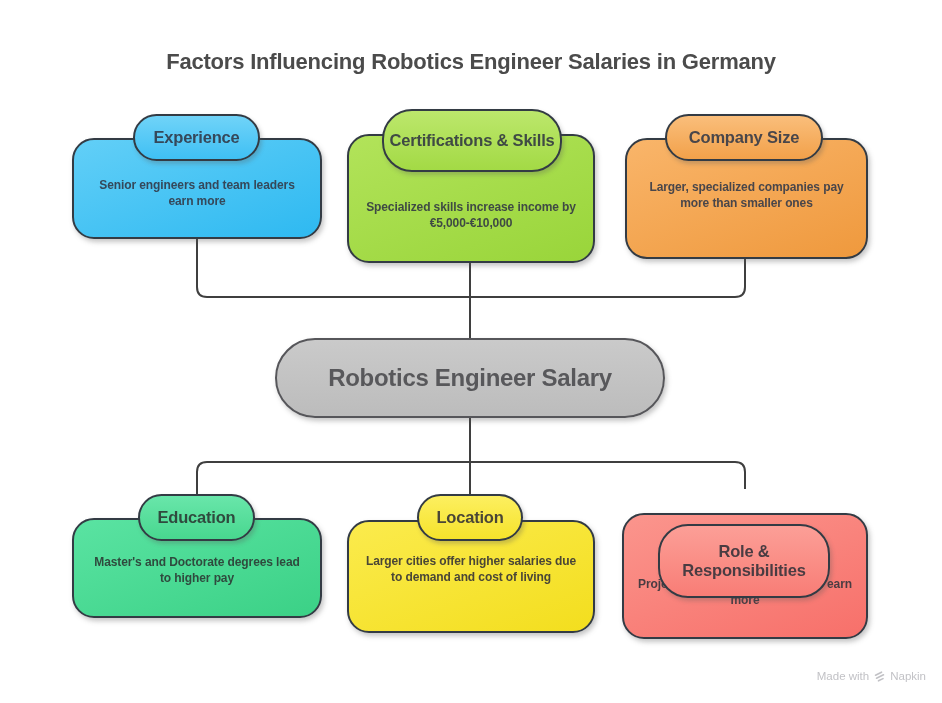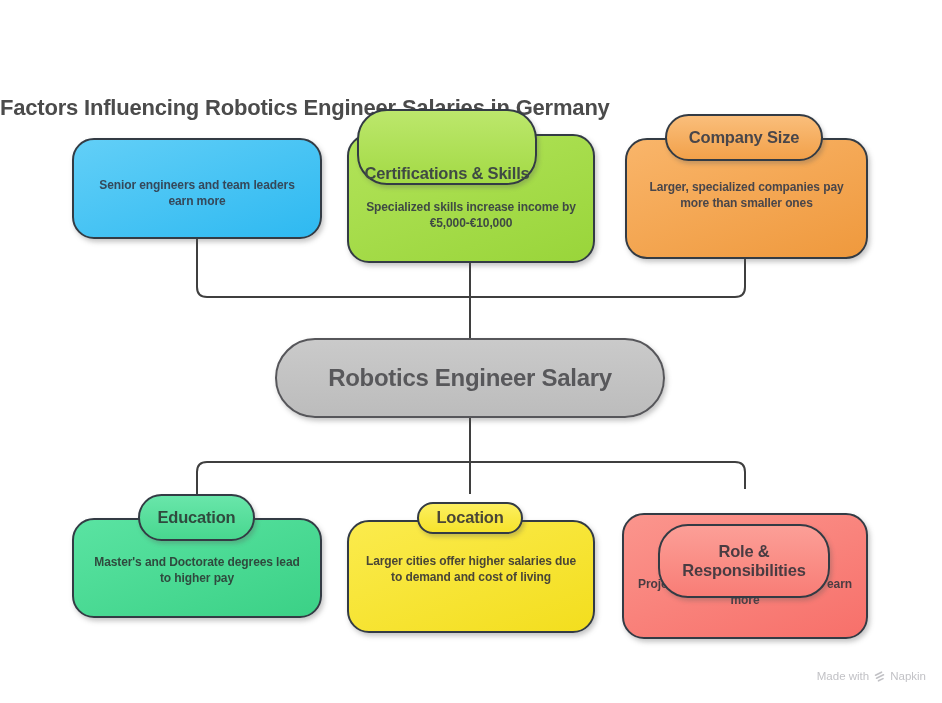--- a/index.html
+++ b/index.html
@@ -2,22 +2,22 @@
 <html><head>
 <meta charset="utf-8">
 <style>
   * { margin:0; padding:0; box-sizing:border-box; }
   html,body { width:942px; height:703px; background:#ffffff; overflow:hidden;
               font-family:"Liberation Sans", sans-serif; }
   #canvas { position:relative; width:942px; height:703px; background:#ffffff; }
 
   .diagram-title {
     position:absolute; left:0; top:49px; width:100%;
-    text-align:left; font-size:22px; font-weight:bold;
-    color:#4b4b4b; letter-spacing:-0.2px;margin-top:46px;
+    text-align:center; font-size:22px; font-weight:bold;
+    color:#4b4b4b; letter-spacing:-0.2px;
   }
 
   svg.connectors { position:absolute; left:0; top:0; }
 
   .factor {
     position:absolute; border:2.5px solid #333b44; border-radius:22px;
     box-shadow:2px 3px 5px rgba(90,90,90,0.35);
     display:flex; align-items:flex-start; justify-content:center;
   }
   .factor .body {
@@ -43,40 +43,40 @@
   .p-mint   { background:linear-gradient(180deg,#69e6aa,#48d78f); color:#2f4a3e; }
   .f-yellow { background:linear-gradient(160deg,#fbeb4d,#f3de1e); color:#4a4636; }
   .p-yellow { background:linear-gradient(180deg,#fcef60,#f6e32b); color:#4a4636; }
   .f-red    { background:linear-gradient(160deg,#fb958d,#f7706a); color:#4a3c42; }
   .p-red    { background:linear-gradient(180deg,#fc9f97,#f87d76); color:#4a3c42; }
 
   
   #box-experience { left:72px;  top:138px; width:250px; height:101px; }
   #pill-experience{ left:133px; top:114px; width:127px; height:47px; }
   #box-certs      { left:347px; top:134px; width:248px; height:129px; }
-  #pill-certs     { left:357px; top:109px; width:180px; height:76px; border-radius:30px;align-items:flex-end; }
+  #pill-certs     { left:382px; top:109px; width:180px; height:63px; border-radius:30px; }
   #box-company    { left:625px; top:138px; width:243px; height:121px; }
   #pill-company   { left:665px; top:114px; width:158px; height:47px; }
 
   
   #center-node {
     position:absolute; left:275px; top:338px; width:390px; height:80px;
     background:linear-gradient(180deg,#cacaca,#bcbcbc);
     border:2.5px solid #56565a; border-radius:40px;
     box-shadow:2px 3px 5px rgba(90,90,90,0.35);
     display:flex; align-items:center; justify-content:center;
     font-size:24px; font-weight:bold; color:#58585b; letter-spacing:-0.3px;
     z-index:2;
   }
 
   
   #box-education { left:72px;  top:518px; width:250px; height:100px; }
   #pill-education{ left:138px; top:494px; width:117px; height:47px; }
   #box-location  { left:347px; top:520px; width:248px; height:113px; }
-  #pill-location { left:417px; top:494px; width:106px; height:32px;margin-top:8px; }
+  #pill-location { left:417px; top:494px; width:106px; height:47px; }
   #box-role      { left:622px; top:513px; width:246px; height:126px; }
   #pill-role     { left:658px; top:488px; width:172px; height:74px; border-radius:30px;margin-top:36px; }
 
   
   #box-experience .body { padding-top:38px; max-width:205px; }
   #box-certs .body      { padding-top:64px; max-width:220px; }
   #box-company .body    { padding-top:40px; max-width:200px; }
   #box-education .body  { padding-top:35px; max-width:215px; }
   #box-location .body   { padding-top:32px; max-width:220px; }
   #box-role .body       { padding-top:62px; max-width:230px; }
@@ -100,20 +100,23 @@
     <g fill="none" stroke="#3f3f3f" stroke-width="2">
       <path d="M197,239 V287 Q197,297 207,297 H735 Q745,297 745,287 V259"></path>
       <path d="M470,263 V339"></path>
       <path d="M470,417 V494"></path>
       <path d="M197,494 V472 Q197,462 207,462 H735 Q745,462 745,472 V489"></path>
     </g>
   </svg>
 
   <div class="factor f-blue" id="box-experience">
     <div class="body">Senior engineers and team leaders earn more</div>
+  </div>
+  <div class="pill p-blue" id="pill-experience">
+    <span>Experience</span>
   </div>
 
   <div class="factor f-green" id="box-certs">
     <div class="body">Specialized skills increase income by €5,000-€10,000</div>
   </div>
   <div class="pill p-green" id="pill-certs">
     <span>Certifications &amp; Skills</span>
   </div>
 
   <div class="factor f-orange" id="box-company">

